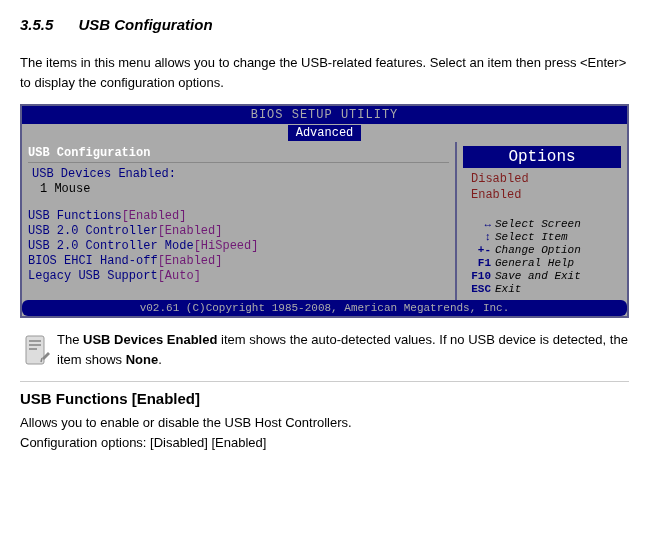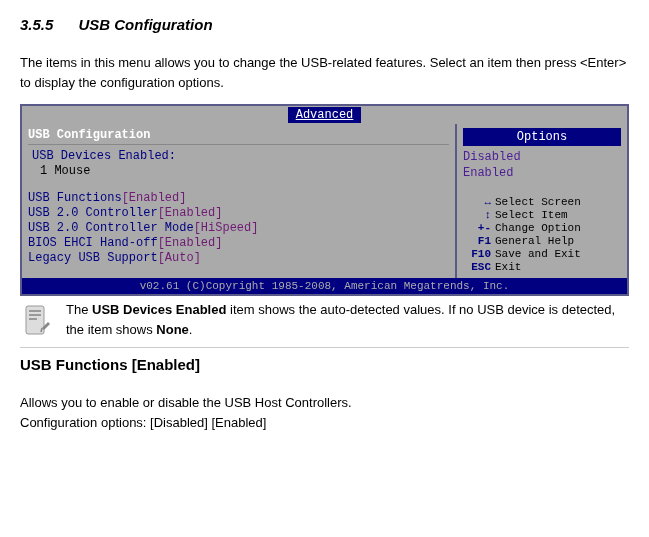--- a/index.html
+++ b/index.html
@@ -54,21 +54,20 @@
       display: inline-block;
       background: #aaaaaa;
       color: #000;
       padding: 1px 8px;
       font-size: 12px;
     }
 
     .bios-tab.active {
       background: #000080;
       color: #ffffff;
-      text-decoration: underline;
     }
 
     .bios-content {
       display: flex;
       flex-direction: row;
     }
 
     .bios-left {
       flex: 1;
       background: #aaaaaa;
@@ -113,28 +112,28 @@
 
     .bios-row .val {
       color: #701a75;
     }
 
     .bios-options-title {
       background: #000080;
       color: #ffffff;
       text-align: center;
       padding: 2px 4px;
-      font-size: 12px;
+      font-size: 16px;
       margin-bottom: 4px;
     }
 
     .bios-option-item {
       font-size: 12px;
-      color: #4c1d95;
-      margin: 2px 0;
+      color: #7f1d1d;
+      margin: 2px 8px;
     }
 
     .bios-legend {
       margin-top: 16px;
       font-size: 11px;
       color: #000;
     }
 
     .bios-legend-row {
       display: flex;
@@ -146,36 +145,38 @@
       width: 28px;
       color: #000080;
       font-weight: bold;
       flex-shrink: 0;
       text-align: right;
       margin-right: 4px;
     }
 
     .legend-desc {
       color: #000;
+      font-style: italic;
     }
 
     .bios-footer {
       background: #000080;
       color: #aaaaaa;
       text-align: center;
       padding: 2px 0;
       font-size: 11px;
+      border-radius: 6px;
     }
 
     
     .note-box {
       display: flex;
       align-items: flex-start;
-      margin: 4px 0;
-      gap: 10px;
+      margin: 12px 0;
+      gap: 1px;
     }
 
     .note-icon {
       width: 36px;
       height: 36px;
       flex-shrink: 0;
       margin-top: 2px;
     }
 
     .note-text {
@@ -183,21 +184,21 @@
       line-height: 1.5;
     }
 
     .note-text b {
       font-weight: bold;
     }
 
     .sub-section-title {
       font-size: 15px;
       font-weight: bold;
-      margin-bottom: 20px;
+      margin-bottom: 6px;
     }
 
     .sub-section-text {
       font-size: 13px;
       line-height: 1.5;
     }
 
     .spacer { margin-bottom: 6px; }
     .divider {
       border: none;
@@ -212,20 +213,21 @@
   <div class="section-title">
     <span>3.5.5</span>
     &nbsp;&nbsp;&nbsp;&nbsp;
     <span>USB Configuration</span>
   </div>
   <div class="intro-text">The items in this menu allows you to change the USB-related features. Select an item then press &lt;Enter&gt; to display the configuration options.</div>
 </div>
 
 <div class="bios-box">
 
+  <div class="bios-header">BIOS SETUP UTILITY</div>
 
   <div class="bios-tab-row">
     <span class="bios-tab active">Advanced</span>
   </div>
 
   <div class="bios-content">
 
     <div class="bios-left">
       <div class="bios-section-title">USB Configuration</div>
 

